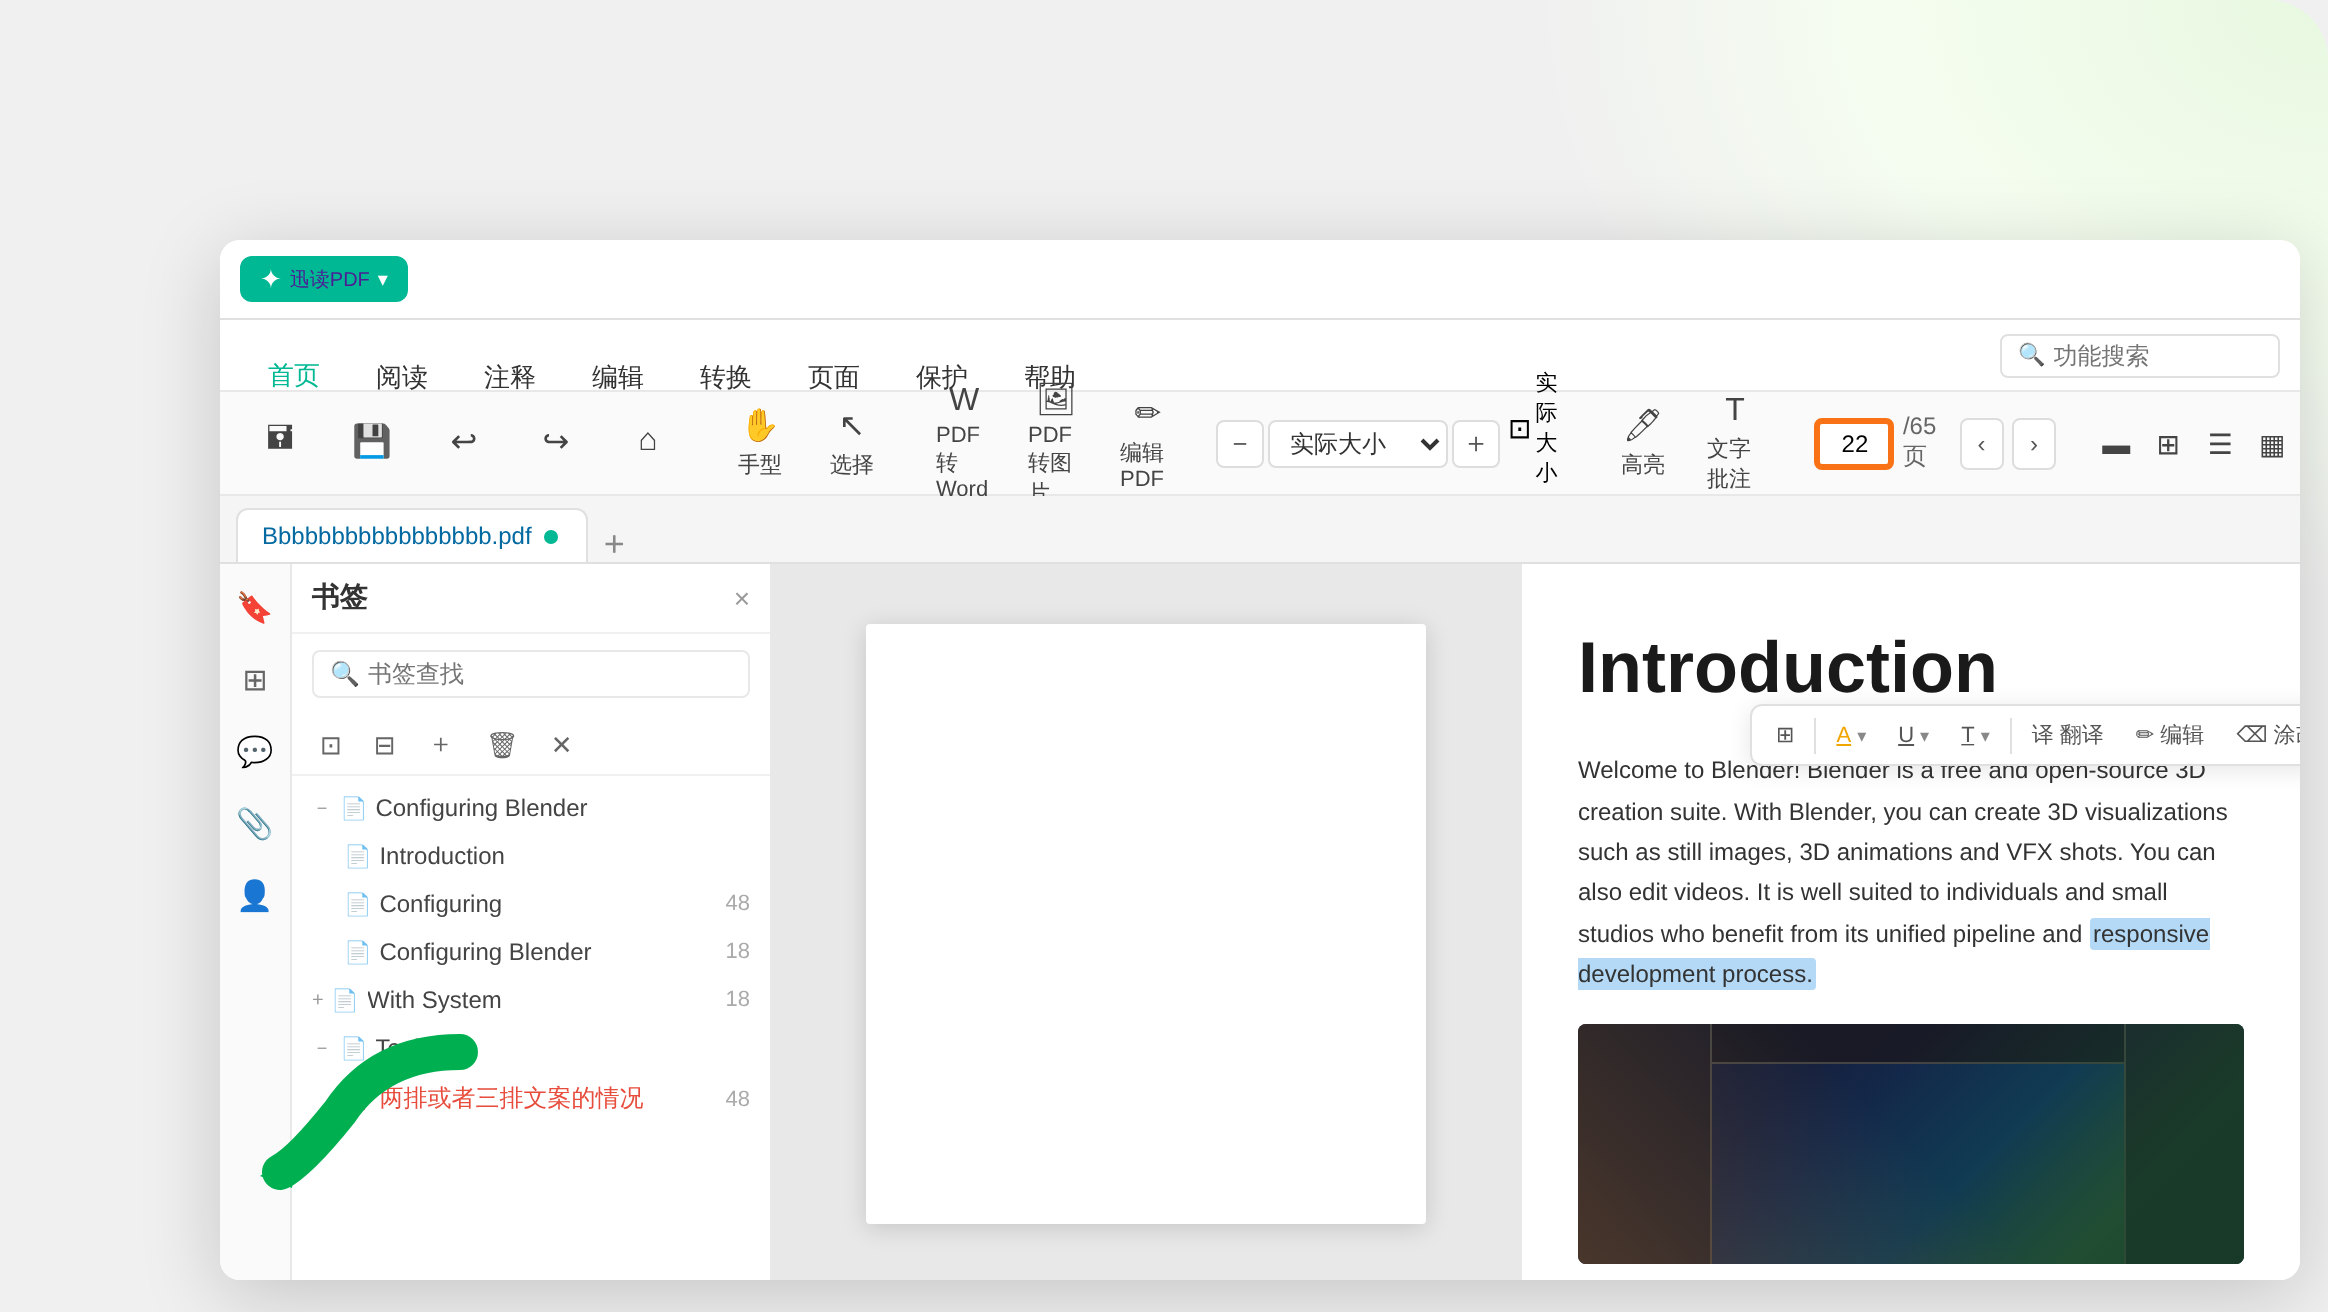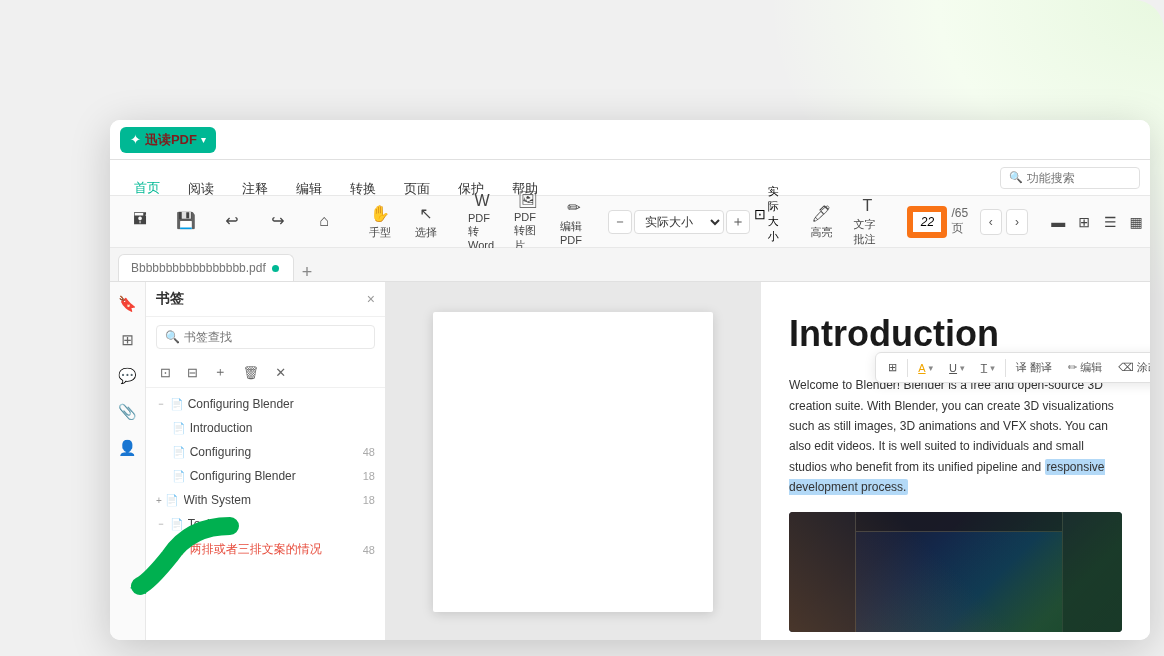--- a/index.html
+++ b/index.html
@@ -53,23 +53,23 @@
       border-radius: 6px;
       padding: 4px 10px;
       cursor: pointer;
     }
     .app-logo-icon {
       color: #fff;
       font-size: 13px;
       margin-right: 4px;
     }
     .app-logo-text {
-      color: #7f1d1d;
-      font-size: 13px;
-      font-weight: bold;
+      color: #4c1d95;
+      font-size: 10px;
+      font-weight: normal;
     }
     .app-logo-arrow {
       color: #fff;
       font-size: 10px;
       margin-left: 4px;
     }
 
     
     .menu-bar {
       height: 36px;
@@ -162,22 +162,22 @@
       gap: 2px;
     }
     .zoom-btn {
       width: 24px; height: 24px;
       border: 1px solid #ddd; border-radius: 4px;
       display: flex; align-items: center; justify-content: center;
       cursor: pointer; font-size: 14px; color: #555; background: #fff;
     }
     .page-input {
       width: 40px;
-      border: 6px solid #f97316; border-radius: 4px;
-      text-align: center; padding: 3px; font-size: 12px; font-style: italic;
+      border: 3px solid #f97316; border-radius: 4px;
+      text-align: center; padding: 3px; font-size: 12px;
     }
     .page-total { font-size: 12px; color: #666; }
 
     
     .tab-bar {
       height: 34px;
       background: #f5f5f5;
       border-bottom: 1px solid #e0e0e0;
       display: flex;
       align-items: flex-end;
@@ -193,21 +193,21 @@
       border: 1px solid transparent;
       border-bottom: none;
       background: transparent;
       max-width: 200px;
       overflow: hidden;
       white-space: nowrap;
       text-overflow: ellipsis;
     }
     .tab.active {
       background: #fff;
-      color: #737373;
+      color: #0369a1;
       border-color: #e0e0e0;
     }
     .tab-dot {
       width: 7px; height: 7px; border-radius: 50%;
       background: #00b894;
       margin-left: 6px; margin-right: 2px;
       flex-shrink: 0;
     }
     .tab-add {
       margin-left: 4px; font-size: 18px; color: #888; cursor: pointer;

